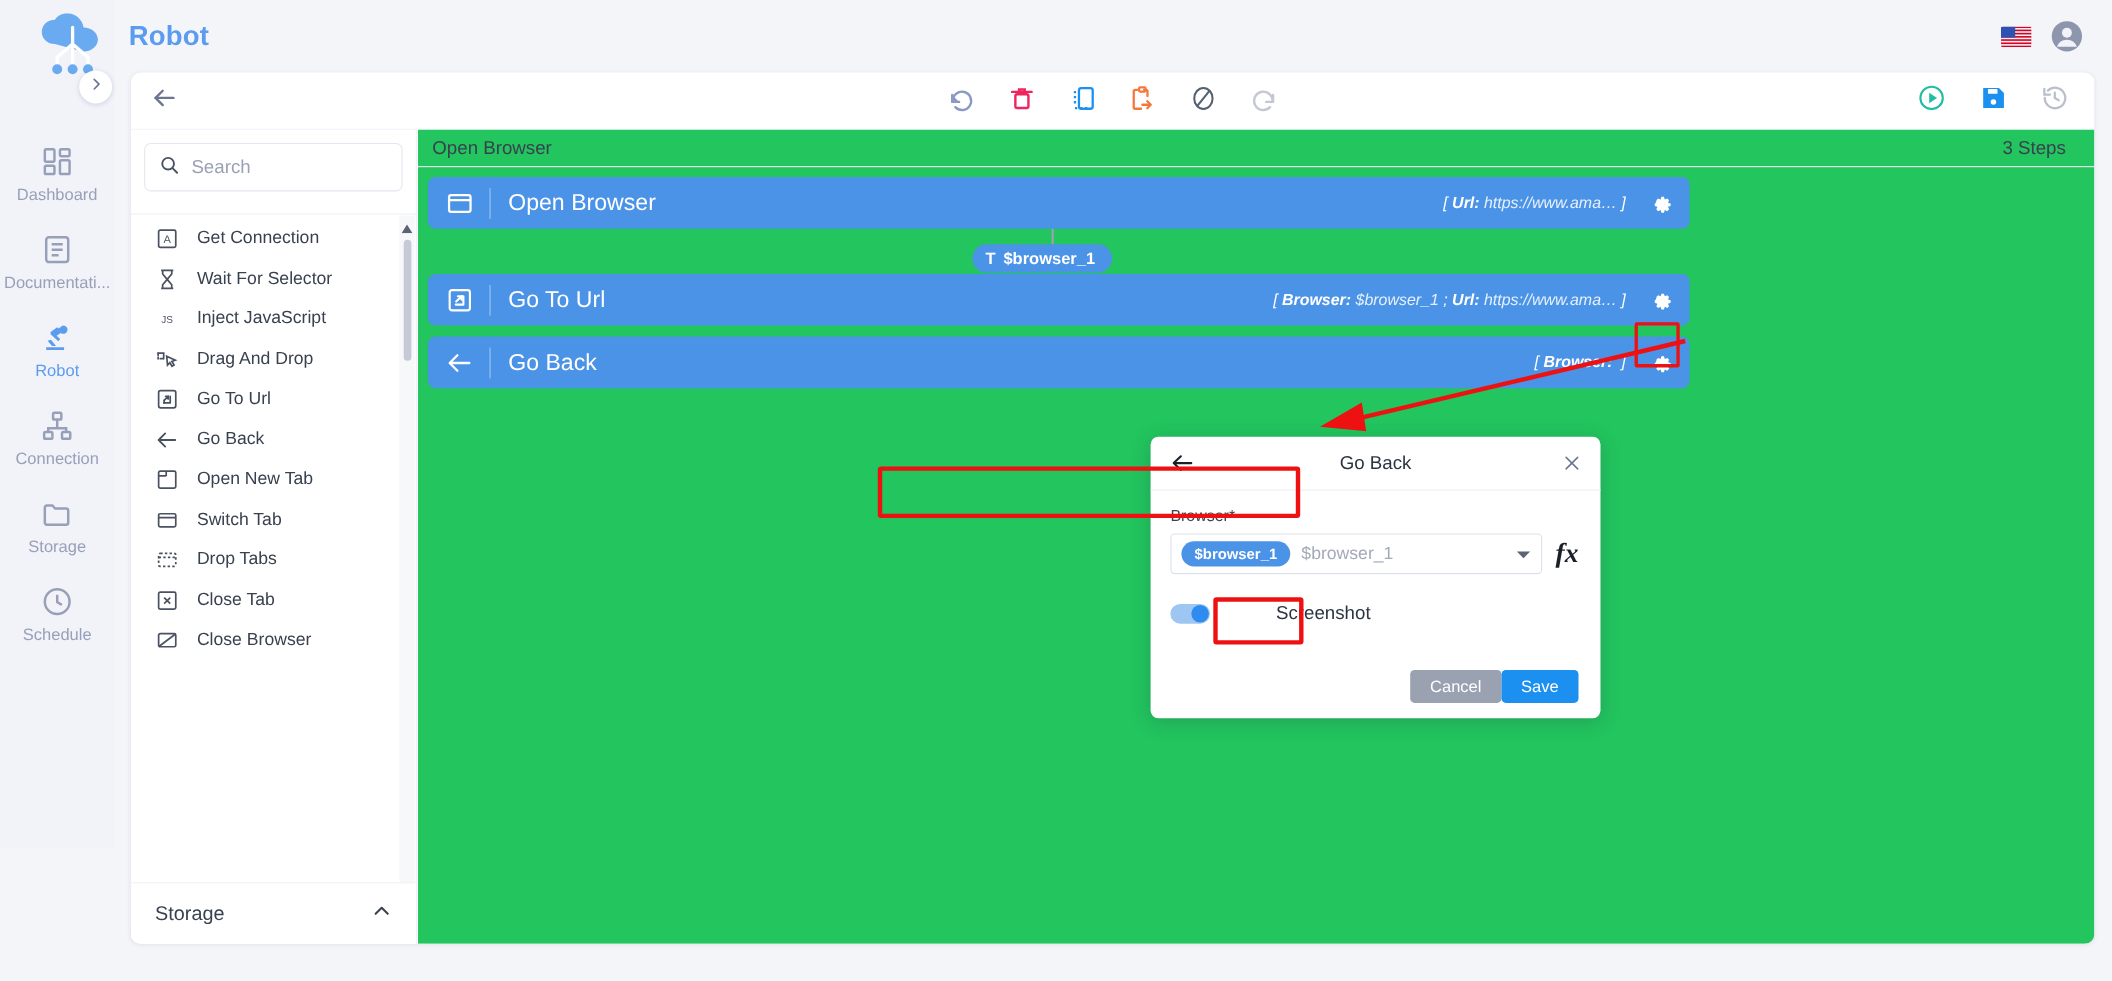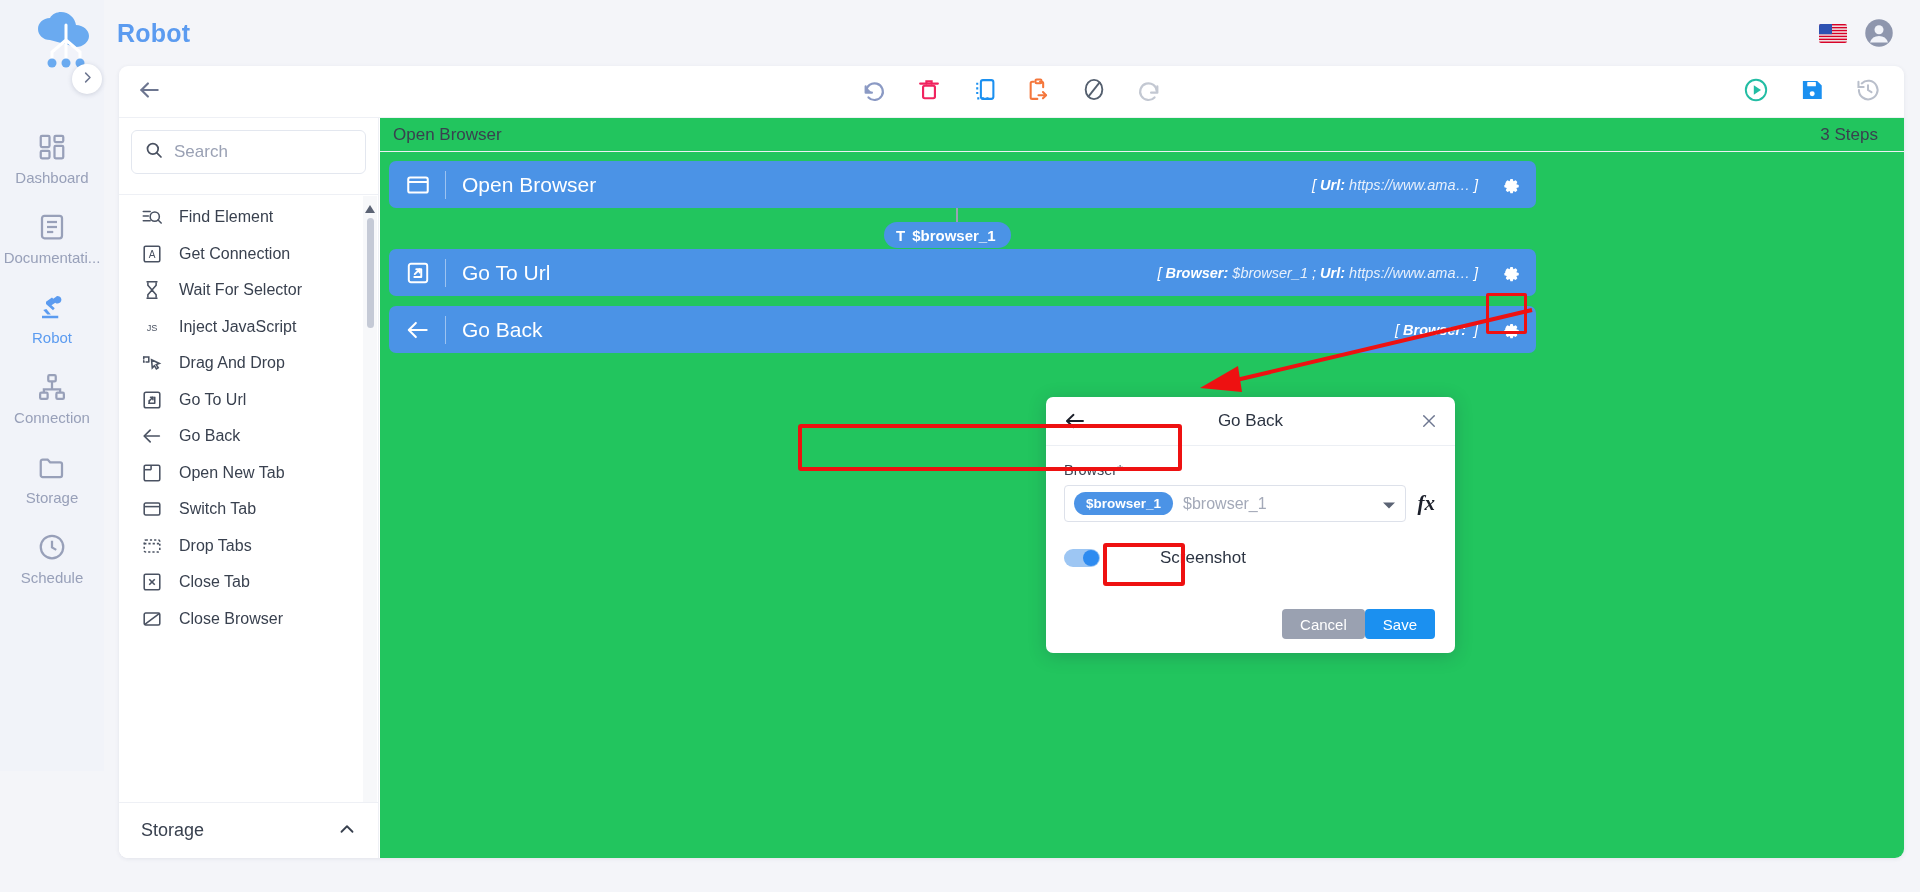--- a/index.html
+++ b/index.html
@@ -188,21 +188,21 @@
     flex: 1; height: 37px; border: 1px solid #dde1ea; border-radius: 4px;
     display: flex; align-items: center; padding: 0 10px 0 9px; gap: 10px; cursor: pointer;
   }
   #browser-token {
     background: #4b93e6; color: #fff; border-radius: 12px; height: 23px;
     display: flex; align-items: center; padding: 0 12px;
     font-size: 13.5px; font-weight: bold; white-space: nowrap;
   }
   #browser-placeholder { font-size: 16px; color: #a3a9b8; }
   #select-caret { margin-left: auto; }
-  #fx-button { font-size: 21px; font-style: italic; font-weight: bold; color: #1b1f2a;
+  #fx-button { font-size: 25px; font-style: italic; font-weight: bold; color: #1b1f2a;
     font-family: "Liberation Serif", serif; cursor: pointer; padding-right: 2px; }
   #screenshot-row { display: flex; align-items: center; gap: 12px; margin-top: 26px; }
   #screenshot-toggle {
     width: 36px; height: 18px; border-radius: 9px; background: #9dc6f3;
     position: relative; cursor: pointer; flex: none;
   }
   #screenshot-toggle::after {
     content: ""; position: absolute; right: 1px; top: 1px;
     width: 16px; height: 16px; border-radius: 50%; background: #2e8bf0;
   }
@@ -461,32 +461,20 @@
             <circle cx="10.6" cy="10.6" r="6.4"></circle>
               <line x1="15.4" y1="15.4" x2="20.4" y2="20.4"></line>
           </svg>
         </span>
         <input id="search-input" value="" placeholder="Search" style="">
       </div>
     </div>
 
     <div id="action-list">
 
-      <div class="action-row">
-        <span class="aicon">
-          <svg viewBox="0 0 24 24" width="22" height="22" fill="none" stroke="#4a5262" stroke-width="1.7" stroke-linecap="round">
-            <line x1="2.5" y1="6" x2="10" y2="6"></line>
-              <line x1="2.5" y1="11" x2="8" y2="11"></line>
-              <line x1="2.5" y1="16" x2="10" y2="16"></line>
-            <circle cx="15" cy="11.6" r="5"></circle>
-              <line x1="18.6" y1="15.2" x2="22" y2="18.6"></line>
-          </svg>
-        </span>
-        <span class="alabel">Find Element</span>
-      </div>
 
 
       <div class="action-row">
         <span class="aicon">
           <svg viewBox="0 0 24 24" width="22" height="22" fill="none" stroke="#4a5262" stroke-width="1.7">
             <rect x="3.5" y="3.5" width="17" height="17" rx="1.6"></rect>
             <text x="12" y="16.5" font-size="11" font-family="Liberation Sans, sans-serif" fill="#4a5262" stroke="none" text-anchor="middle">A</text>
           </svg>
         </span>
         <span class="alabel">Get Connection</span>

